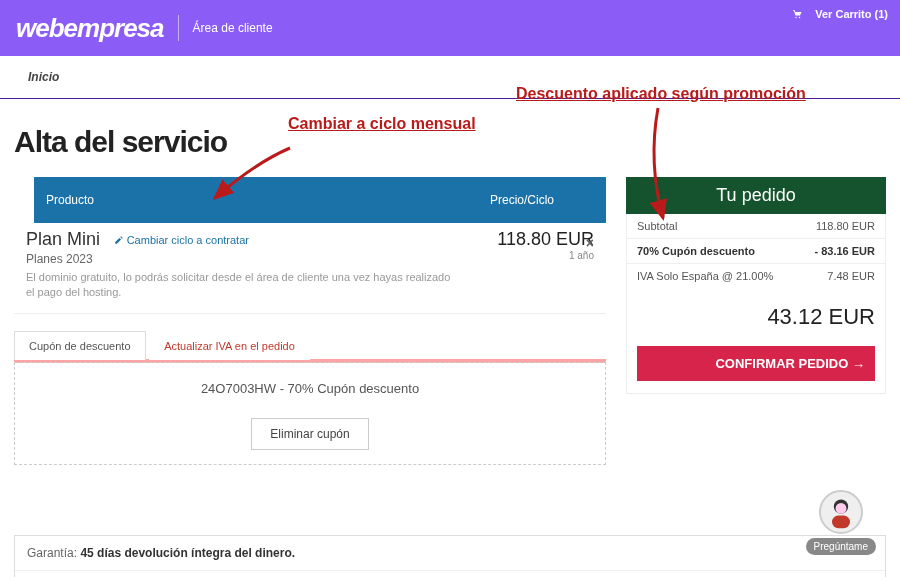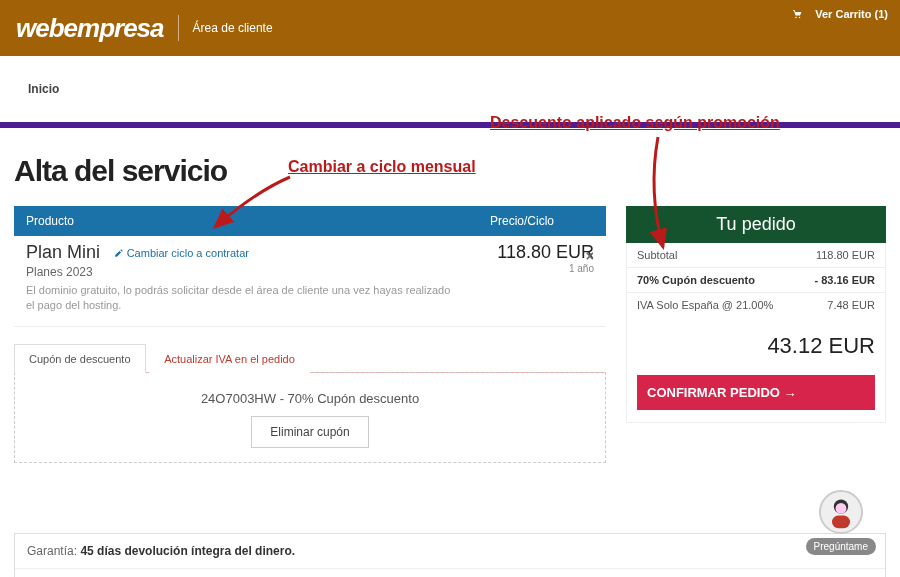--- a/index.html
+++ b/index.html
@@ -1,55 +1,55 @@
 <!DOCTYPE html>
 <html><head>
 <meta charset="utf-8">
 <style>
   * { box-sizing: border-box; margin: 0; padding: 0; }
   body { font-family: Arial, Helvetica, sans-serif; font-size: 13px; color: #333; background: #fff; width: 900px; }
-  .topbar { background: #a16207; color: #fff; height: 56px; display: flex; align-items: center; padding: 0 16px; position: relative; }
+  .topbar { background: #8b5cf6; color: #fff; height: 56px; display: flex; align-items: center; padding: 0 16px; position: relative; }
   .logo { font-family: "Trebuchet MS", Arial, sans-serif; font-size: 26px; font-weight: 700; font-style: italic; letter-spacing: -1px; }
   .divider { width: 1px; height: 26px; background: rgba(255,255,255,0.5); margin: 0 14px; }
   .area { font-size: 12px; }
   .cart { position: absolute; right: 12px; top: 8px; font-size: 11px; font-weight: 700; display: flex; align-items: center; gap: 12px; }
   .cart svg { width: 12px; height: 12px; fill: #fff; }
-  .nav { border-bottom: 6px solid #4c1d95; padding: 12px 12px; }
+  .nav { border-bottom: 1px solid #4c1d95; padding: 0 12px; font-style: italic; }
   .nav-item { display: inline-block; padding: 14px 16px; font-size: 12px; font-weight: 700; color: #444; cursor: pointer; }
   .content { padding: 10px 14px 30px; position: relative; }
   h1 { font-size: 30px; font-weight: 700; color: #222; margin: 16px 0 18px; letter-spacing: -1px; }
   .columns { display: flex; gap: 20px; align-items: flex-start; }
   .left { flex: 1; }
   .right { width: 260px; }
-  .tbl-head { background: #1b72a8; color: #fff; display: flex; font-size: 12px; padding: 8px 12px; }
+  .tbl-head { background: #1b72a8; color: #fff; display: flex; font-size: 12px; padding: 16px 12px; margin-left: 20px; }
   .th-prod { flex: 1; }
   .th-price { width: 160px; text-align: right; padding-right: 40px; }
   .prod-row { padding: 6px 12px 12px; border-bottom: 1px solid #eee; position: relative; display: flex; }
   .prod-info { flex: 1; }
   .prod-name { font-size: 18px; color: #333; font-weight: 400; display: inline-block; }
   .change-cycle { font-size: 11px; color: #1b72a8; margin-left: 10px; cursor: pointer; display: inline-flex; align-items: center; gap: 3px; }
   .change-cycle svg { width: 10px; height: 10px; fill: #1b72a8; }
   .prod-sub { font-size: 12px; color: #666; margin-top: 2px; }
   .prod-note { font-size: 11px; color: #999; margin-top: 4px; line-height: 1.4; }
   .prod-price { width: 140px; text-align: right; }
   .price-val { font-size: 18px; color: #222; }
   .price-term { font-size: 10px; color: #888; }
   .remove { position: absolute; right: 12px; top: 12px; font-size: 14px; color: #666; cursor: pointer; font-weight: 700; }
-  .tabs { margin-top: 16px; border-bottom: 1px solid #fca5a5; }
+  .tabs { margin-top: 16px; border-bottom: 4px solid #fca5a5; }
   .tab { display: inline-block; padding: 8px 14px; font-size: 11px; border: 1px solid #ddd; border-bottom: none; background: #fff; cursor: pointer; color: #555; position: relative; top: 1px; }
   .tab.inactive { border-color: transparent; color: #c0392b; }
   .coupon-box { border: 1px dashed #ccc; padding: 18px 12px 14px; text-align: center; margin-top: -1px; }
   .coupon-text { font-size: 13px; color: #555; }
-  .remove-coupon { display: inline-block; margin-top: 10px; padding: 8px 18px; border: 1px solid #ccc; font-size: 12px; color: #444; background: #fff; cursor: pointer; }
+  .remove-coupon { display: inline-block; margin-top: 22px; padding: 8px 18px; border: 1px solid #ccc; font-size: 12px; color: #444; background: #fff; cursor: pointer; }
   .order-head { background: #14532d; color: #fff; text-align: center; font-size: 18px; padding: 8px; }
   .order-body { border: 1px solid #eee; border-top: none; }
   .order-line { display: flex; justify-content: space-between; padding: 6px 10px; font-size: 11px; color: #555; text-align: center; }
   .order-line.discount { font-weight: 700; color: #333; border-top: 1px solid #eee; border-bottom: 1px solid #eee; gap: 48px; }
   .order-total { text-align: right; font-size: 22px; color: #222; padding: 16px 10px 10px; }
-  .confirm { display: block; background: #d6244b; color: #fff; text-align: left; padding: 10px; font-size: 13px; font-weight: 700; margin: 6px 10px 12px; cursor: pointer; }
+  .confirm { display: block; background: #d6244b; color: #fff; text-align: right; padding: 10px; font-size: 13px; font-weight: 700; margin: 6px 10px 12px; cursor: pointer; }
   .confirm::after { content: " →"; }
   .guarantee-box { border: 1px solid #ddd; margin-top: 70px; }
   .g-head { padding: 10px 12px; font-size: 12px; color: #666; border-bottom: 1px solid #eee; }
   .g-head b { color: #333; }
   .g-body { display: flex; padding: 14px; gap: 20px; align-items: center; }
   .badge { width: 84px; height: 84px; position: relative; }
   .badge-outer { width: 84px; height: 84px; border-radius: 50%; background: repeating-conic-gradient(#bbb 0deg 6deg, #fff 6deg 12deg); display:flex; align-items:center; justify-content:center; }
   .badge-inner { width: 60px; height: 60px; border-radius: 50%; background: #1b72a8; color:#fff; display:flex; flex-direction:column; align-items:center; justify-content:center; font-weight:700; }
   .annot { position: absolute; color: #bb1a1a; font-weight: 700; font-size: 16px; text-decoration: underline; pointer-events: none; }
   .arrow { position: absolute; pointer-events: none; }
@@ -74,31 +74,31 @@
     <span>Ver Carrito (1)</span>
   </a>
 </div>
 
 <div class="nav">
   <a class="nav-item">Inicio</a>
 </div>
 
 <div class="content">
 
-  <div class="annot" style="left:288px; top:30px;text-align:right;">Cambiar a ciclo mensual</div>
+  <div class="annot" style="left:288px; top:16px;text-align:right;">Cambiar a ciclo mensual</div>
   <svg class="arrow" style="left:205px; top:44px;" width="90" height="60">
     <defs>
         <marker id="ah1" markerWidth="8" markerHeight="8" refX="6" refY="3" orient="auto">
           <path d="M0,0 L7,3 L0,6 Z" fill="#bb1a1a"></path>
         </marker>
       </defs>
     <path d="M85,5 Q50,20 10,55" stroke="#bb1a1a" stroke-width="3" fill="none" marker-end="url(#ah1)"></path>
   </svg>
 
-  <div class="annot" style="left:490px; top:-14px;">Descuento aplicado según promoción</div>
+  <div class="annot" style="left:516px; top:-14px;">Descuento aplicado según promoción</div>
   <svg class="arrow" style="left:618px; top:4px;" width="70" height="120">
     <defs>
         <marker id="ah2" markerWidth="8" markerHeight="8" refX="6" refY="3" orient="auto">
           <path d="M0,0 L7,3 L0,6 Z" fill="#bb1a1a"></path>
         </marker>
       </defs>
     <path d="M40,5 Q30,60 45,115" stroke="#bb1a1a" stroke-width="3" fill="none" marker-end="url(#ah2)"></path>
   </svg>
 
   <h1>Alta del servicio</h1>

